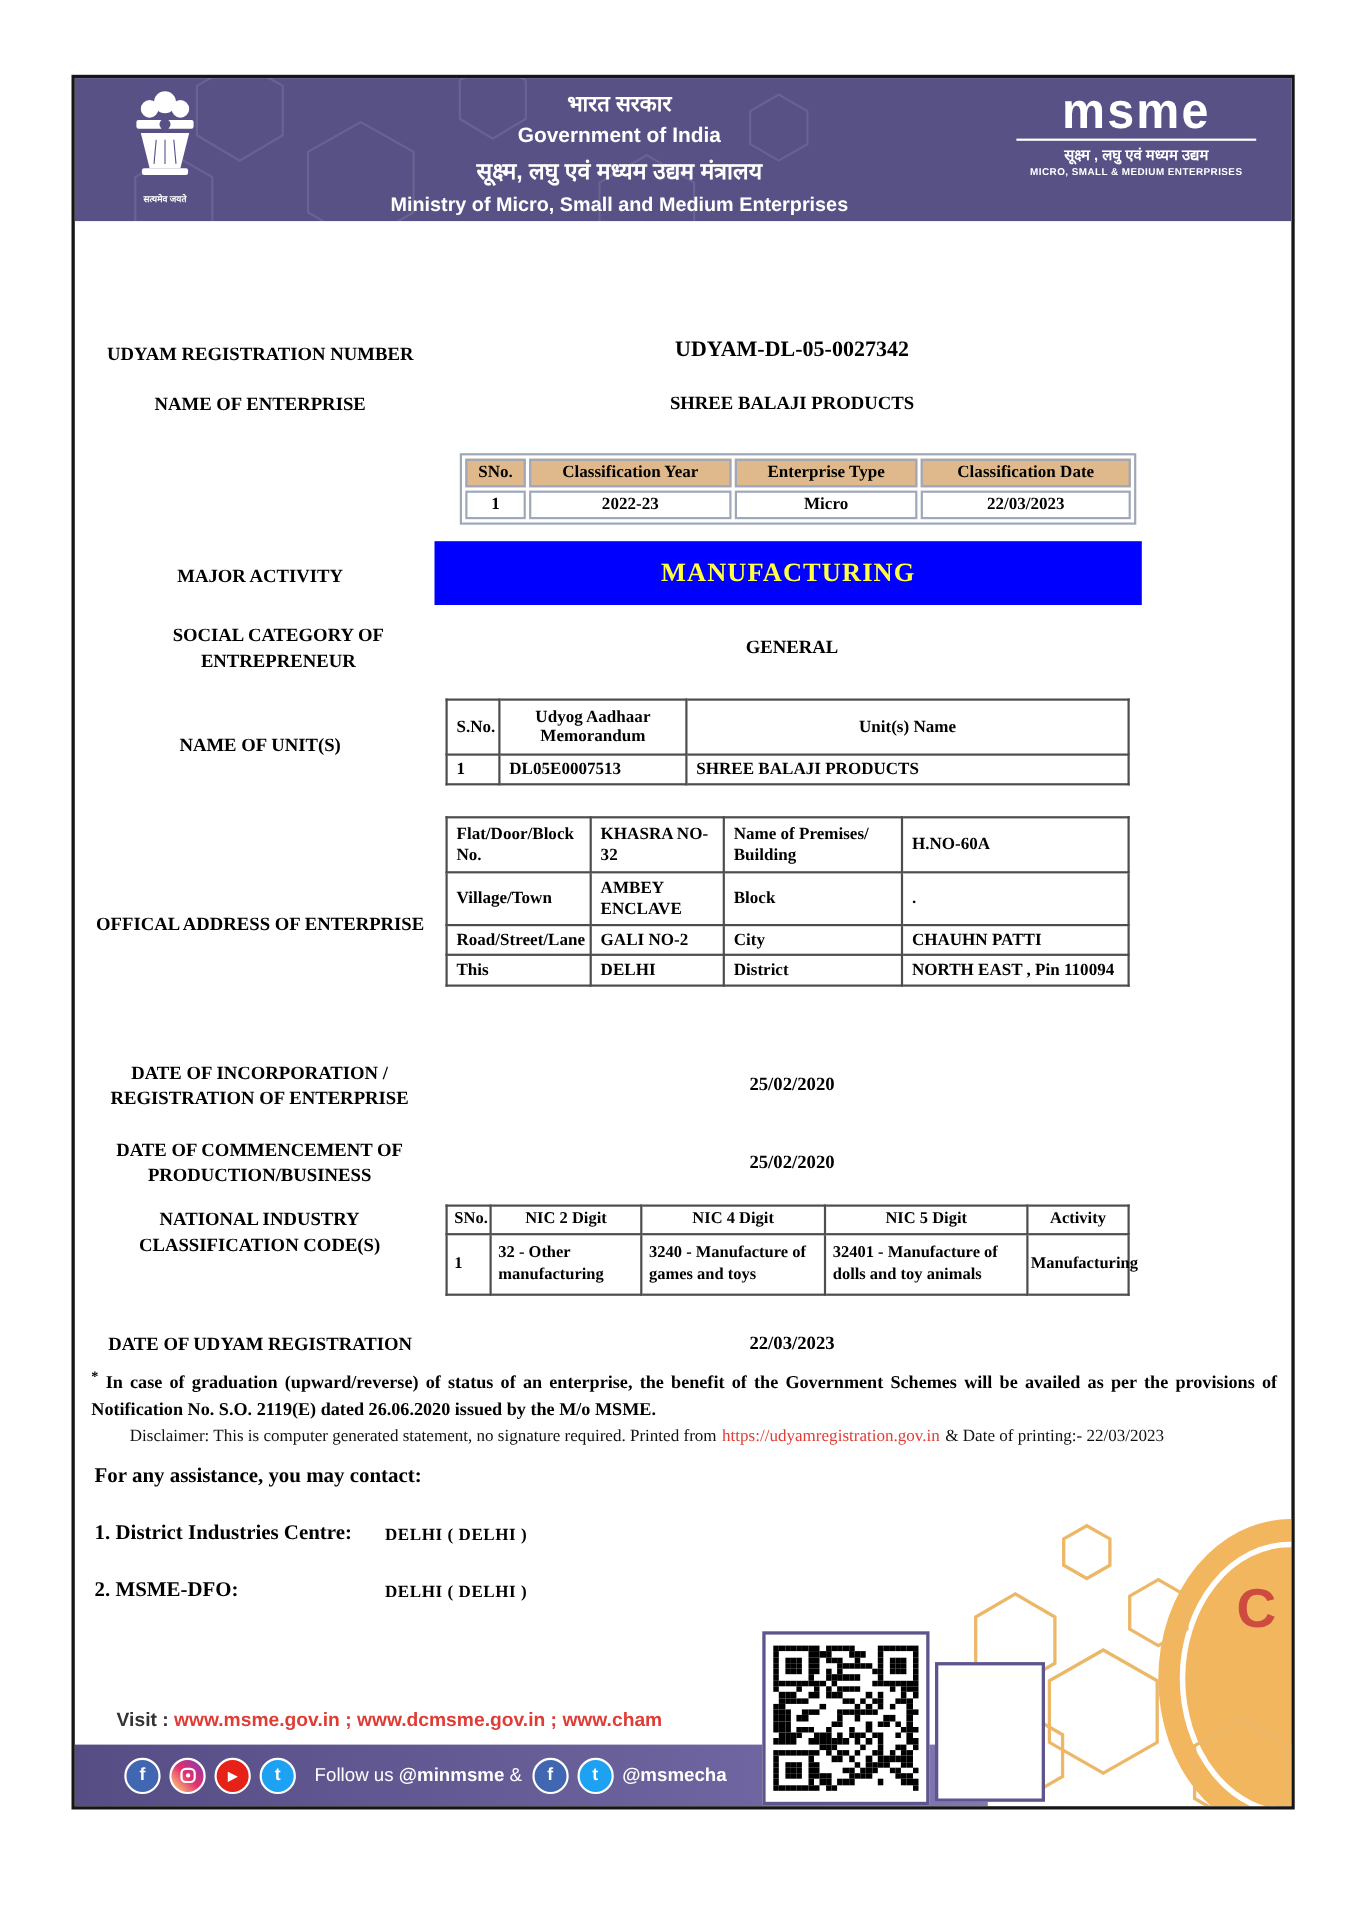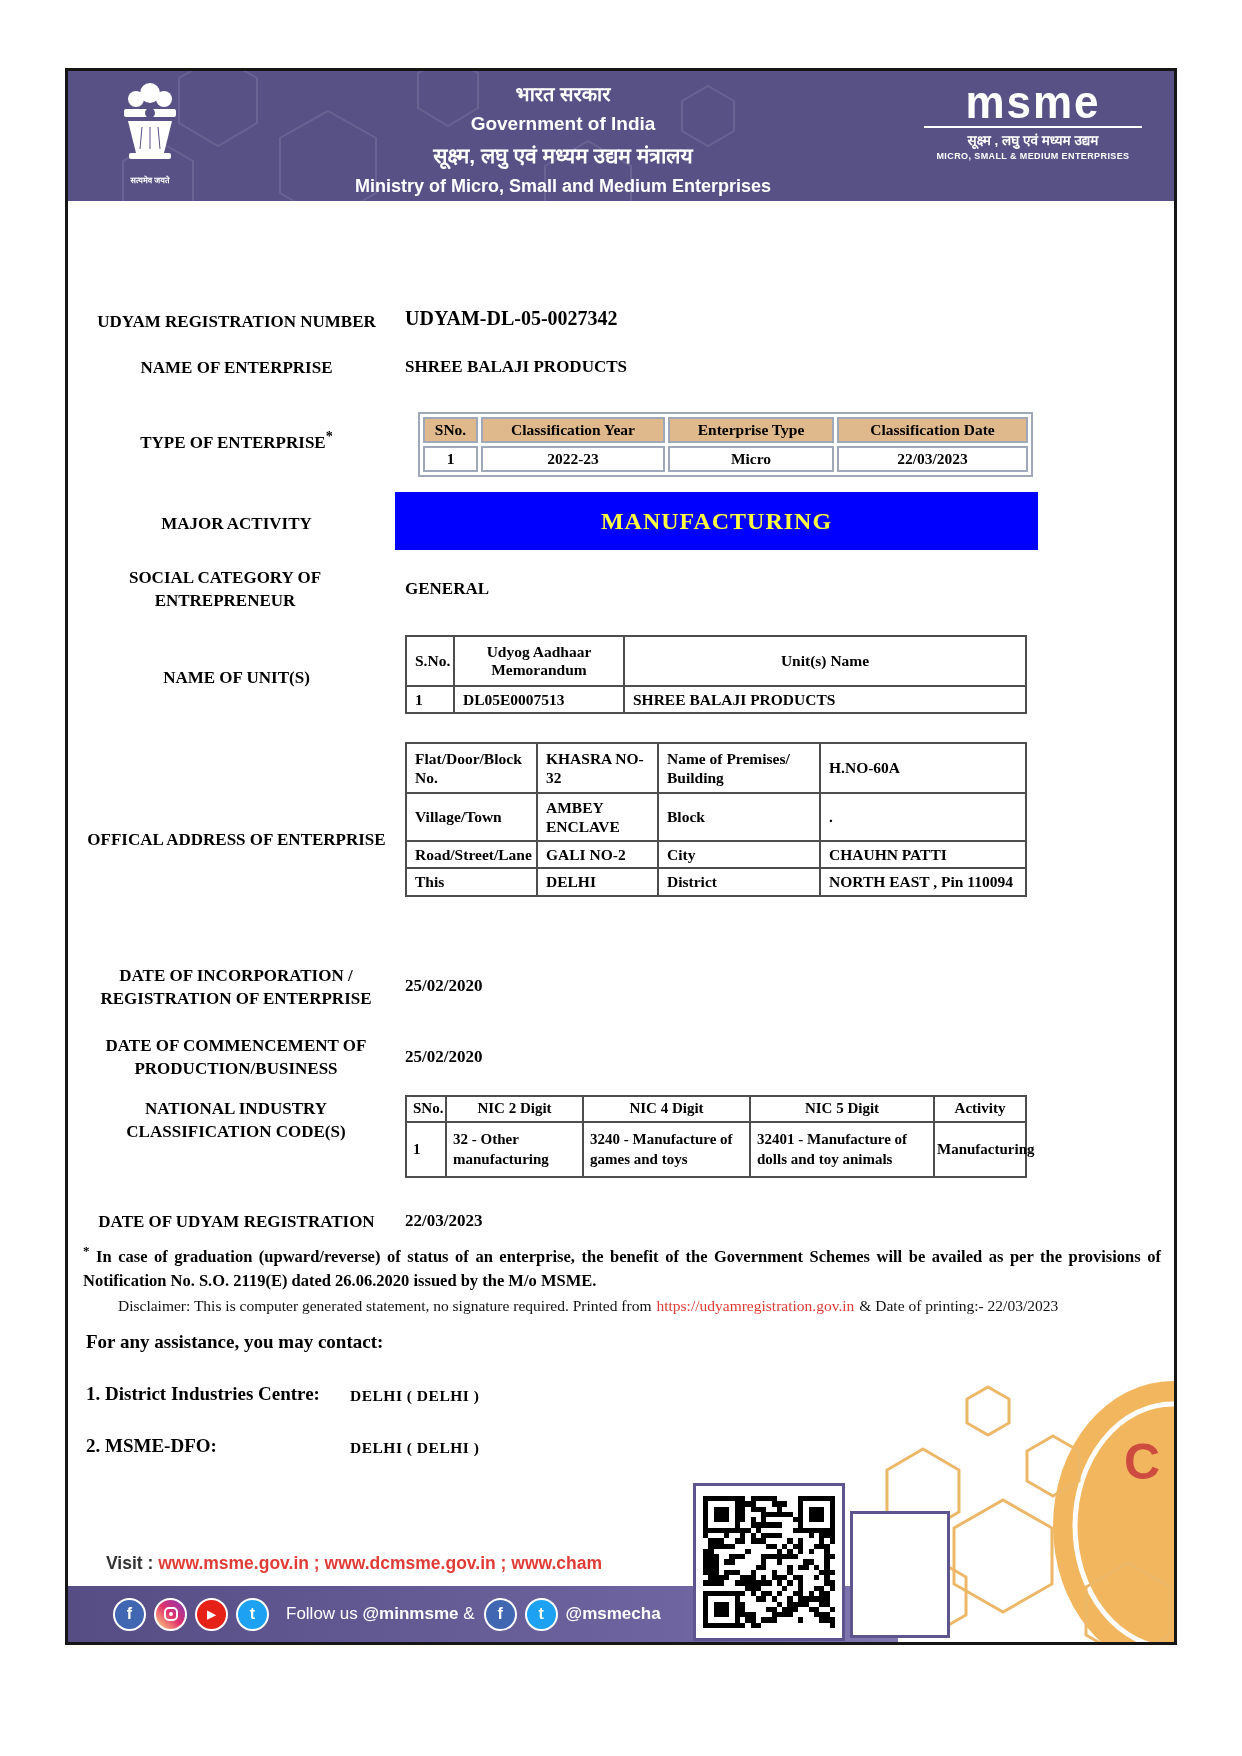--- a/index.html
+++ b/index.html
@@ -26,22 +26,22 @@
   .msme-hindi { font-size:13.5px; font-weight:bold; border-top:2px solid #fff; margin-top:3px; padding-top:3px; }
   .msme-eng { font-size:9px; font-weight:bold; letter-spacing:0.4px; margin-top:2px; }
 
   
   .title { position:absolute; top:160px; left:0; width:100%; text-align:center;
            font:bold 31px "Liberation Serif", serif; letter-spacing:0.5px; color:#000; }
   .lbl { position:absolute; left:0; width:337px; text-align:center;
          font:bold 17px/1.35 "Liberation Serif", serif; color:#000; }
   .lbl.n300 { left:18px; width:300px; }
   .lbl.n280 { left:28px; width:280px; }
-  .lbl.n230 { left:42px; width:230px; }
-  .val { position:absolute; left:337px; width:630px; text-align:left;
+  .lbl.n230 { left:70px; width:230px; }
+  .val { position:absolute; left:337px; width:630px; text-align:center;
          font:bold 17px "Liberation Serif", serif; color:#000; }
   .val.big { font-size:20px; }
 
   
   table { border-collapse:collapse; table-layout:fixed; font-family:"Liberation Serif", serif; }
   .tbl-class { position:absolute; left:350px; top:341px; width:606px;
                border-collapse:separate; border-spacing:3px; border:2px solid #9FA8B8; background:#fff; }
   .tbl-class td { border:2px solid #9FA8B8; text-align:center; font-weight:bold; font-size:15.5px;
                   height:26px; padding:1px 4px; background:#fff; }
   .tbl-class .th { background:#DFB98C; }
@@ -156,23 +156,20 @@
     </div>
   </header>
 
 
   <div class="lbl" style="top:240px;">UDYAM REGISTRATION NUMBER</div>
   <div class="val big" style="top:236px;">UDYAM-DL-05-0027342</div>
 
   <div class="lbl" style="top:286px;">NAME OF ENTERPRISE</div>
   <div class="val" style="top:286px;">SHREE BALAJI PRODUCTS</div>
 
-  <div class="lbl" style="top:356px;">
-    <span>TYPE OF ENTERPRISE</span><sup>*</sup>
-  </div>
 
   <table class="tbl-class">
     <colgroup>
           <col style="width:55px">
           <col style="width:184px">
           <col style="width:166px">
           <col style="width:191px">
         </colgroup>
     <tbody>
           <tr>

